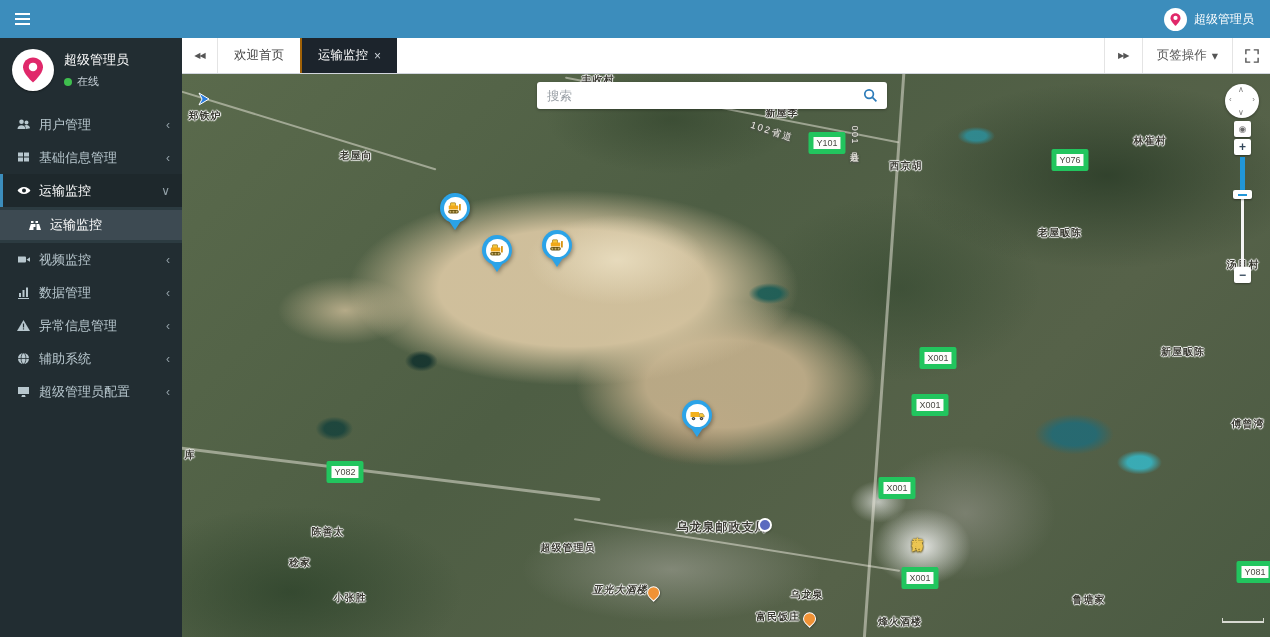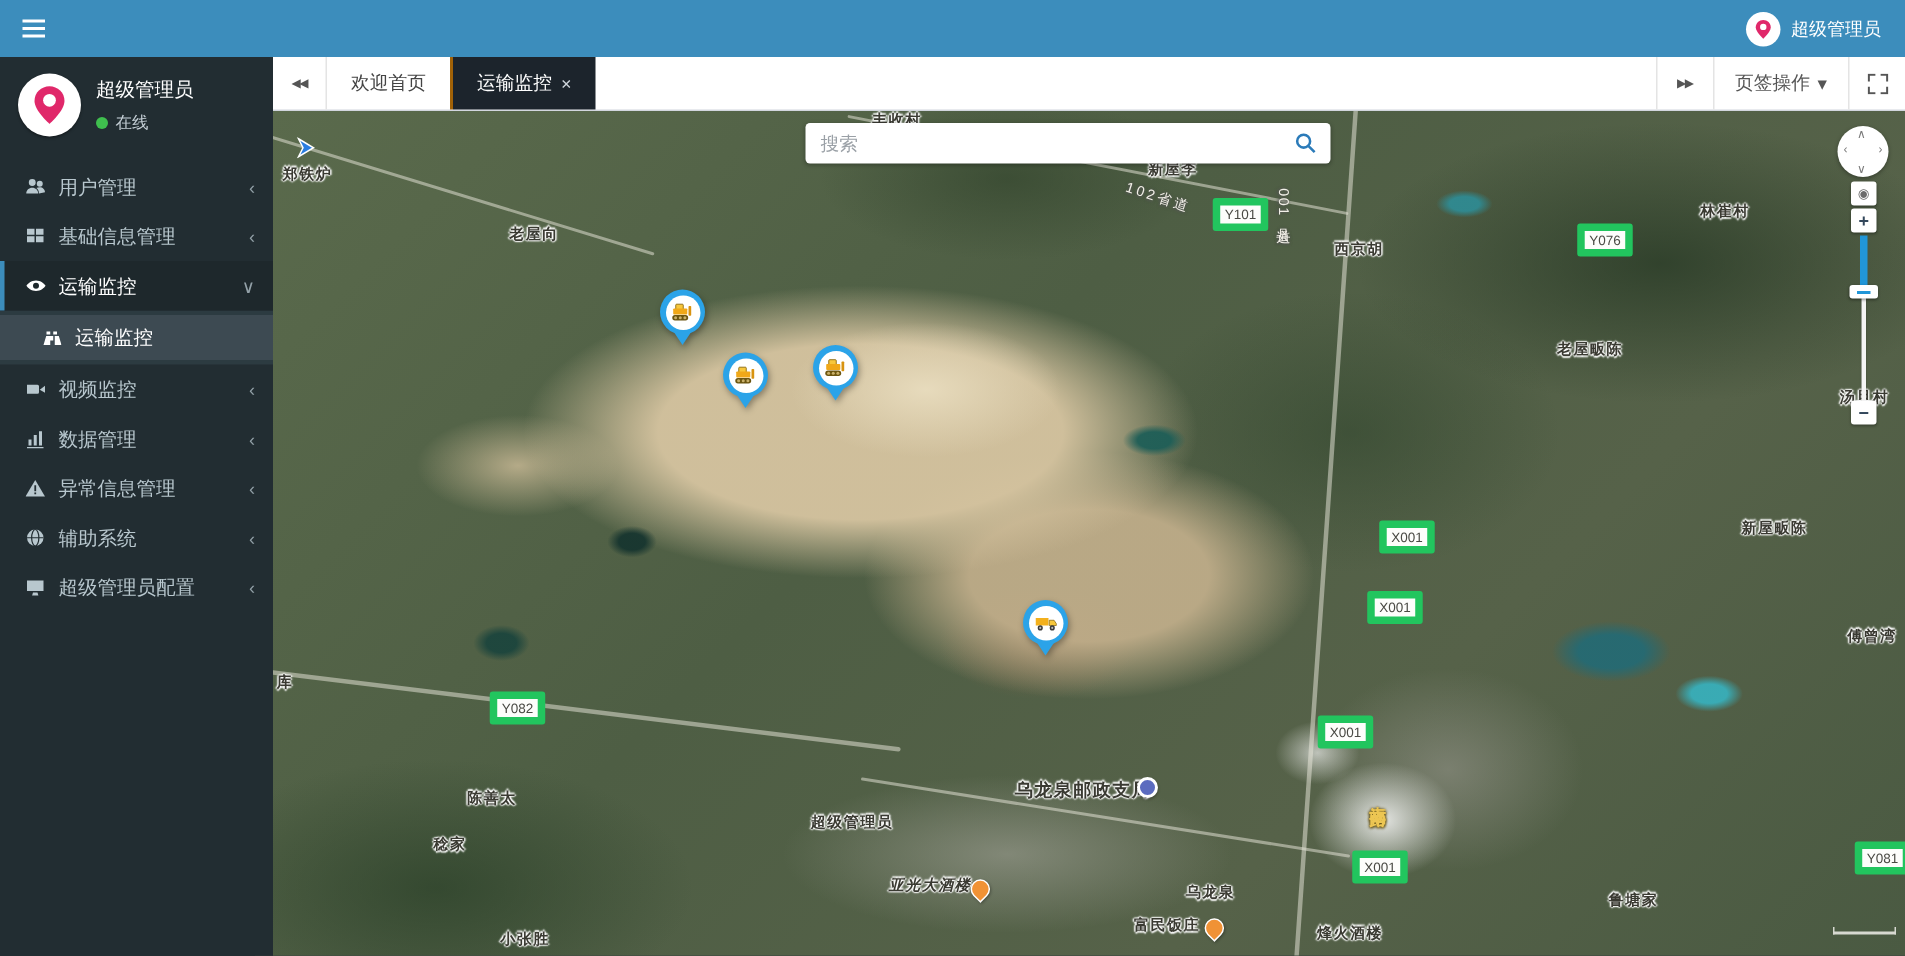--- a/index.html
+++ b/index.html
@@ -294,21 +294,21 @@
   <span class="plabel" style="left:724px; top:92px;">西京胡</span>
   <span class="plabel" style="left:968px; top:67px;">林崔村</span>
   <span class="plabel" style="left:878px; top:159px;">老屋畈陈</span>
   <span class="plabel" style="left:1061px; top:191px;">汤旦村</span>
   <span class="plabel" style="left:1001px; top:278px;">新屋畈陈</span>
   <span class="plabel" style="left:1066px; top:350px;">傅曾湾</span>
   <span class="plabel big" style="left:540px; top:453px;">乌龙泉邮政支局</span>
   <span class="plabel" style="left:386px; top:474px;">超级管理员</span>
   <span class="plabel" style="left:146px; top:458px;">陈善太</span>
   <span class="plabel" style="left:118px; top:489px;">稔家</span>
-  <span class="plabel" style="left:168px; top:552px;">小张胜</span>
+  <span class="plabel" style="left:168px; top:524px;">小张胜</span>
   <span class="plabel" style="left:438px; top:516px;font-style:italic;">亚光大酒楼</span>
   <span class="plabel" style="left:625px; top:521px;">乌龙泉</span>
   <span class="plabel" style="left:596px; top:543px;">富民饭庄</span>
   <span class="plabel" style="left:718px; top:548px;">烽火酒楼</span>
   <span class="plabel" style="left:907px; top:526px;">鲁塘家</span>
   <span class="plabel" style="left:8px; top:381px;">库</span>
 
   <span class="rbadge" style="left:645px; top:69px;">Y101</span>
   <span class="rbadge" style="left:888px; top:86px;">Y076</span>
   <span class="rbadge" style="left:756px; top:284px;">X001</span>

